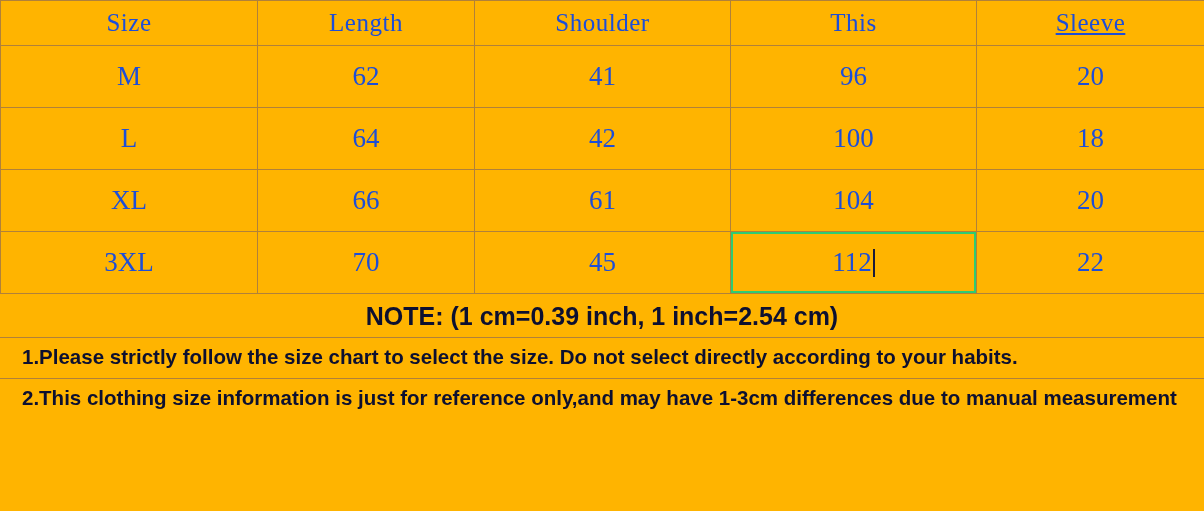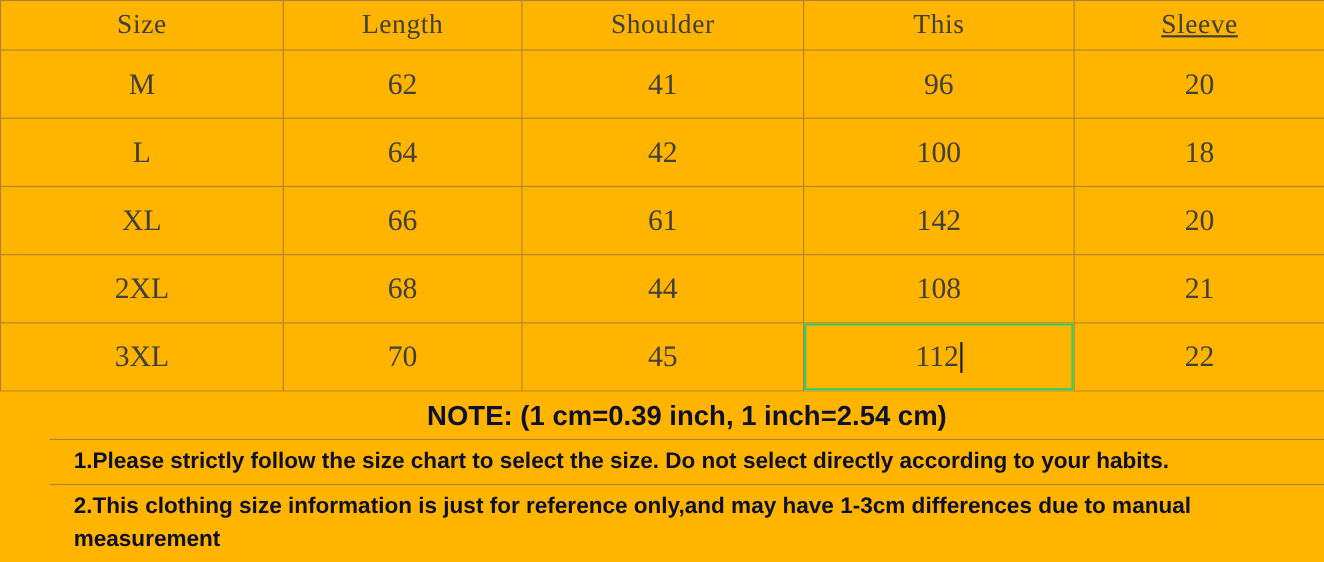--- a/index.html
+++ b/index.html
@@ -30,21 +30,21 @@
   table.size-table col.c2 { width: 256px; }
   table.size-table col.c3 { width: 246px; }
   table.size-table col.c4 { width: 228px; }
 
   table.size-table th,
   table.size-table td {
     border: 1px solid #b0813a;
     text-align: center;
     vertical-align: middle;
     background: #FFB400;
-    color: #404040;
+    color: #1d4ed8;
     padding: 0;
   }
   table.size-table thead th {
     height: 44px;
     font-size: 25px;
     font-weight: normal;
     letter-spacing: 0.5px;
   }
   th.h-size   { background: #E2792B; letter-spacing: 7px; }
   th.h-length { background: #FAFA00; }
@@ -73,21 +73,20 @@
     margin-left: 1px;
   }
 
   .note-block {
     width: 1204px;
     box-sizing: border-box;
     font-family: "Liberation Sans", sans-serif;
     font-weight: bold;
     color: #0d1030;
     background: #FFB400;
-    padding-left: 45px;
   }
   .note-head {
     text-align: center;
     font-size: 25px;
     padding: 8px 0 6px 0;
     border-bottom: 1px solid #b0813a;
   }
   .note-line {
     text-align: left;
     font-size: 20.5px;
@@ -131,29 +130,22 @@
         <td>L</td>
         <td>64</td>
         <td>42</td>
         <td>100</td>
         <td>18</td>
       </tr>
       <tr>
         <td>XL</td>
         <td>66</td>
         <td>61</td>
-        <td>142</td>
+        <td>104</td>
         <td>20</td>
-      </tr>
-      <tr>
-        <td>2XL</td>
-        <td>68</td>
-        <td>44</td>
-        <td>108</td>
-        <td>21</td>
       </tr>
       <tr>
         <td>3XL</td>
         <td>70</td>
         <td>45</td>
         <td class="cell-selected"><span class="cell-inner">112</span><span class="caret"></span></td>
         <td>22</td>
       </tr>
     </tbody>
   </table>

